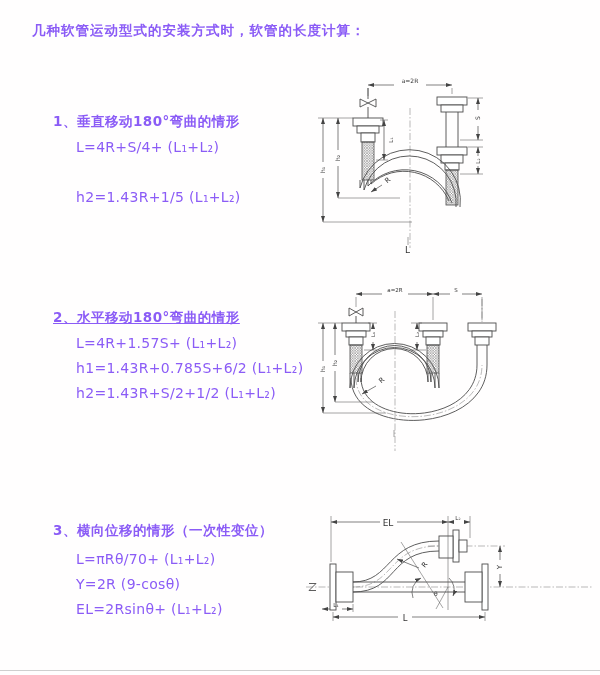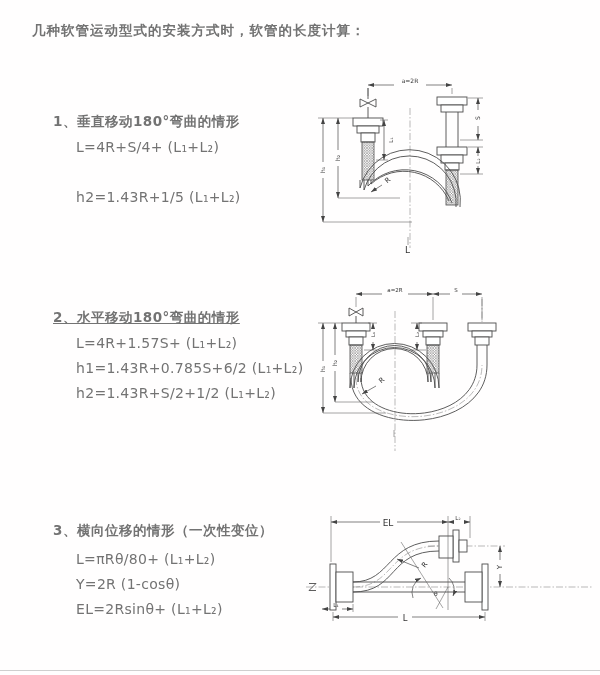--- a/index.html
+++ b/index.html
@@ -1,17 +1,17 @@
 <!DOCTYPE html>
 <html><head>
 <meta charset="utf-8">
 <style>
   html,body{margin:0;padding:0;background:#ffffff;}
   #page{position:relative;width:600px;height:675px;background:#fffefe;overflow:hidden;
-        font-family:"DejaVu Sans","Liberation Sans",sans-serif;color:#737373;}
+        font-family:"DejaVu Sans","Liberation Sans",sans-serif;color:#8b5cf6;}
   .abs{position:absolute;}
   #doc-title{left:32px;top:22px;font-size:13.5px;font-weight:600;letter-spacing:1px;}
   .sec-heading{left:53px;font-size:13.5px;font-weight:600;letter-spacing:0.5px;}
   .formula{left:76px;font-size:14px;font-weight:400;letter-spacing:0.3px;white-space:pre;}
   svg text{fill:#333;font-family:"DejaVu Sans","Liberation Sans",sans-serif;}
   .ln{stroke:#4c4c4c;stroke-width:0.9;fill:none;}
   .tn{stroke:#5a5a5a;stroke-width:0.55;fill:none;}
   .dm{stroke:#4c4c4c;stroke-width:0.7;fill:none;}
   .cl{stroke:#8c8c8c;stroke-width:0.6;stroke-dasharray:7 2 1.5 2;fill:none;}
   .fit{fill:#ffffff;stroke:#4c4c4c;stroke-width:0.9;}
@@ -208,22 +208,22 @@
       <line class="tn" x1="37" y1="119" x2="75" y2="119"></line>
 
       <line class="dm" x1="78" y1="103" x2="64" y2="111" marker-end="url(#a2)"></line>
       <text x="82" y="101" font-size="7" transform="rotate(-40 82 99)">R</text>
 
       <line class="tn" x1="96" y1="147" x2="96" y2="154"></line>
     </g>
   </svg>
 
   <div class="abs sec-heading" style="top:522px;">3、横向位移的情形（一次性变位）</div>
-  <div class="abs formula" style="top:551px;">L=πRθ/80+ (L₁+L₂)</div>
-  <div class="abs formula" style="top:576px;">Y=2R (1-cosθ)</div>
+  <div class="abs formula" style="top:551px;">L=πRθ/70+ (L₁+L₂)</div>
+  <div class="abs formula" style="top:576px;">Y=2R (9-cosθ)</div>
   <div class="abs formula" style="top:601px;">EL=2Rsinθ+ (L₁+L₂)</div>
 
   <svg class="abs" style="left:300px;top:490px;" width="300" height="158" viewBox="0 0 300 158">
     <defs>
       <marker id="a3" orient="auto-start-reverse" markerUnits="userSpaceOnUse" markerWidth="6" markerHeight="4" viewBox="0 0 6 4" refX="6" refY="2">
         <path d="M0,0 L6,2 L0,4 Z" fill="#444"></path>
       </marker>
     </defs>
 
     <g>

